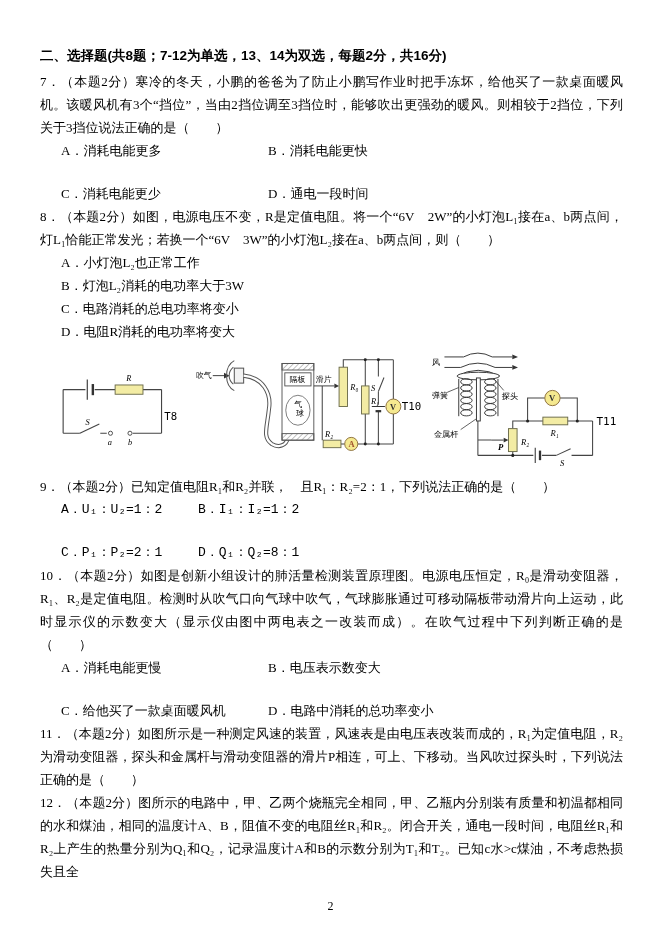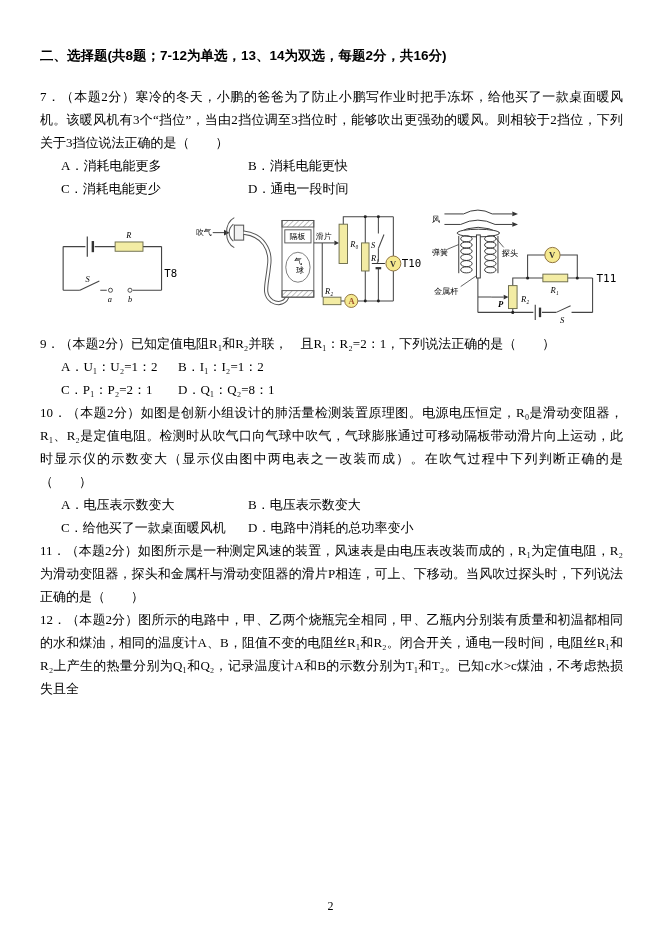--- a/index.html
+++ b/index.html
@@ -1,24 +1,24 @@
 <!DOCTYPE html>
 <html><head>
 <meta charset="utf-8">
 <style>
   * { margin:0; padding:0; box-sizing:border-box; }
   html,body { width:661px; height:936px; background:#ffffff; overflow:hidden; }
   body { font-family:"Liberation Serif","DejaVu Serif",serif; color:#000; position:relative; }
   .page { padding:44px 38px 0 40px; font-size:13px; line-height:23px; }
-  .heading { font-family:"Liberation Sans","DejaVu Sans",sans-serif; font-weight:bold; font-size:13.5px; margin-bottom:18px; white-space:nowrap; }
+  .heading { font-family:"Liberation Sans","DejaVu Sans",sans-serif; font-weight:bold; font-size:13.5px; margin-bottom:3px; white-space:nowrap; }
   .stem { text-align:justify; }
   .opts { padding-left:21px; }
-  .opts-grid { display:grid; }
+  .opts-grid { display:grid;gap:20px; }
   .opts-grid.wide { grid-template-columns:187px auto; }
-  .opts-grid.narrow { grid-template-columns:117px auto; }
+  .opts-grid.narrow { grid-template-columns:117px auto;font-family:Liberation Mono, monospace; }
   .opt { display:block; }
   .fig-row { display:flex; align-items:flex-start; gap:8px; margin:4px 0 2px 12px; height:126px; }
   .fig-t8 { margin-top:18px; }
   .fig-t10 { margin-top:2px; }
   svg { display:block; }
   svg text { font-family:"Liberation Serif","DejaVu Serif",serif; }
   .cn { font-size:8.5px; }
   .sym { font-style:italic; font-size:9px; }
   .tag { font-size:11.5px; font-family:"DejaVu Sans Mono",monospace; }
   .meterA { fill:#a0522d; font-size:9px; font-weight:bold; }
@@ -35,20 +35,29 @@
   <div>
     <p class="stem">7．（本题2分）寒冷的冬天，小鹏的爸爸为了防止小鹏写作业时把手冻坏，给他买了一款桌面暖风机。该暖风机有3个“挡位”，当由2挡位调至3挡位时，能够吹出更强劲的暖风。则相较于2挡位，下列关于3挡位说法正确的是（　　）</p>
     <div class="opts opts-grid wide">
       <span class="opt">A．消耗电能更多</span>
       <span class="opt">B．消耗电能更快</span>
       <span class="opt">C．消耗电能更少</span>
       <span class="opt">D．通电一段时间</span>
     </div>
   </div>
 
+  <div>
+    <p class="stem">8．（本题2分）如图，电源电压不变，R是定值电阻。将一个“6V　2W”的小灯泡L₁接在a、b两点间，灯L₁恰能正常发光；若换一个“6V　3W”的小灯泡L₂接在a、b两点间，则（　　）</p>
+    <div class="opts">
+      <span class="opt">A．小灯泡L₂也正常工作</span>
+      <span class="opt">B．灯泡L₂消耗的电功率大于3W</span>
+      <span class="opt">C．电路消耗的总电功率将变小</span>
+      <span class="opt">D．电阻R消耗的电功率将变大</span>
+    </div>
+  </div>
 
   <div class="fig-row">
 
     <svg class="fig-t8" width="138" height="91" viewBox="0 0 145 95">
       <g stroke="#444" stroke-width="1.2" fill="none">
         <path d="M12,25 H36 M46,25 H68 M98,25 H118 M12,25 V72 M118,25 V72 M12,72 H30 M52,72 H59 M87,72 H118"></path>
       </g>
       <g stroke="#333">
         <line x1="38" y1="14" x2="38" y2="36" stroke-width="1.2"></line>
         <line x1="44" y1="19" x2="44" y2="31" stroke-width="2.6"></line>
@@ -199,21 +208,21 @@
       <span class="opt">A．U₁：U₂=1：2</span>
       <span class="opt">B．I₁：I₂=1：2</span>
       <span class="opt">C．P₁：P₂=2：1</span>
       <span class="opt">D．Q₁：Q₂=8：1</span>
     </div>
   </div>
 
   <div>
     <p class="stem">10．（本题2分）如图是创新小组设计的肺活量检测装置原理图。电源电压恒定，R₀是滑动变阻器，R₁、R₂是定值电阻。检测时从吹气口向气球中吹气，气球膨胀通过可移动隔板带动滑片向上运动，此时显示仪的示数变大（显示仪由图中两电表之一改装而成）。在吹气过程中下列判断正确的是（　　）</p>
     <div class="opts opts-grid wide">
-      <span class="opt">A．电压表示数变大</span>
+      <span class="opt">A．消耗电能更慢</span>
       <span class="opt">B．电压表示数变大</span>
       <span class="opt">C．给他买了一款桌面暖风机</span>
       <span class="opt">D．电路中消耗的总功率变小</span>
     </div>
   </div>
 
   <div>
     <p class="stem">11．（本题2分）如图所示是一种测定风速的装置，风速表是由电压表改装而成的，R₁为定值电阻，R₂为滑动变阻器，探头和金属杆与滑动变阻器的滑片P相连，可上、下移动。当风吹过探头时，下列说法正确的是（　　）</p>
   </div>
 

